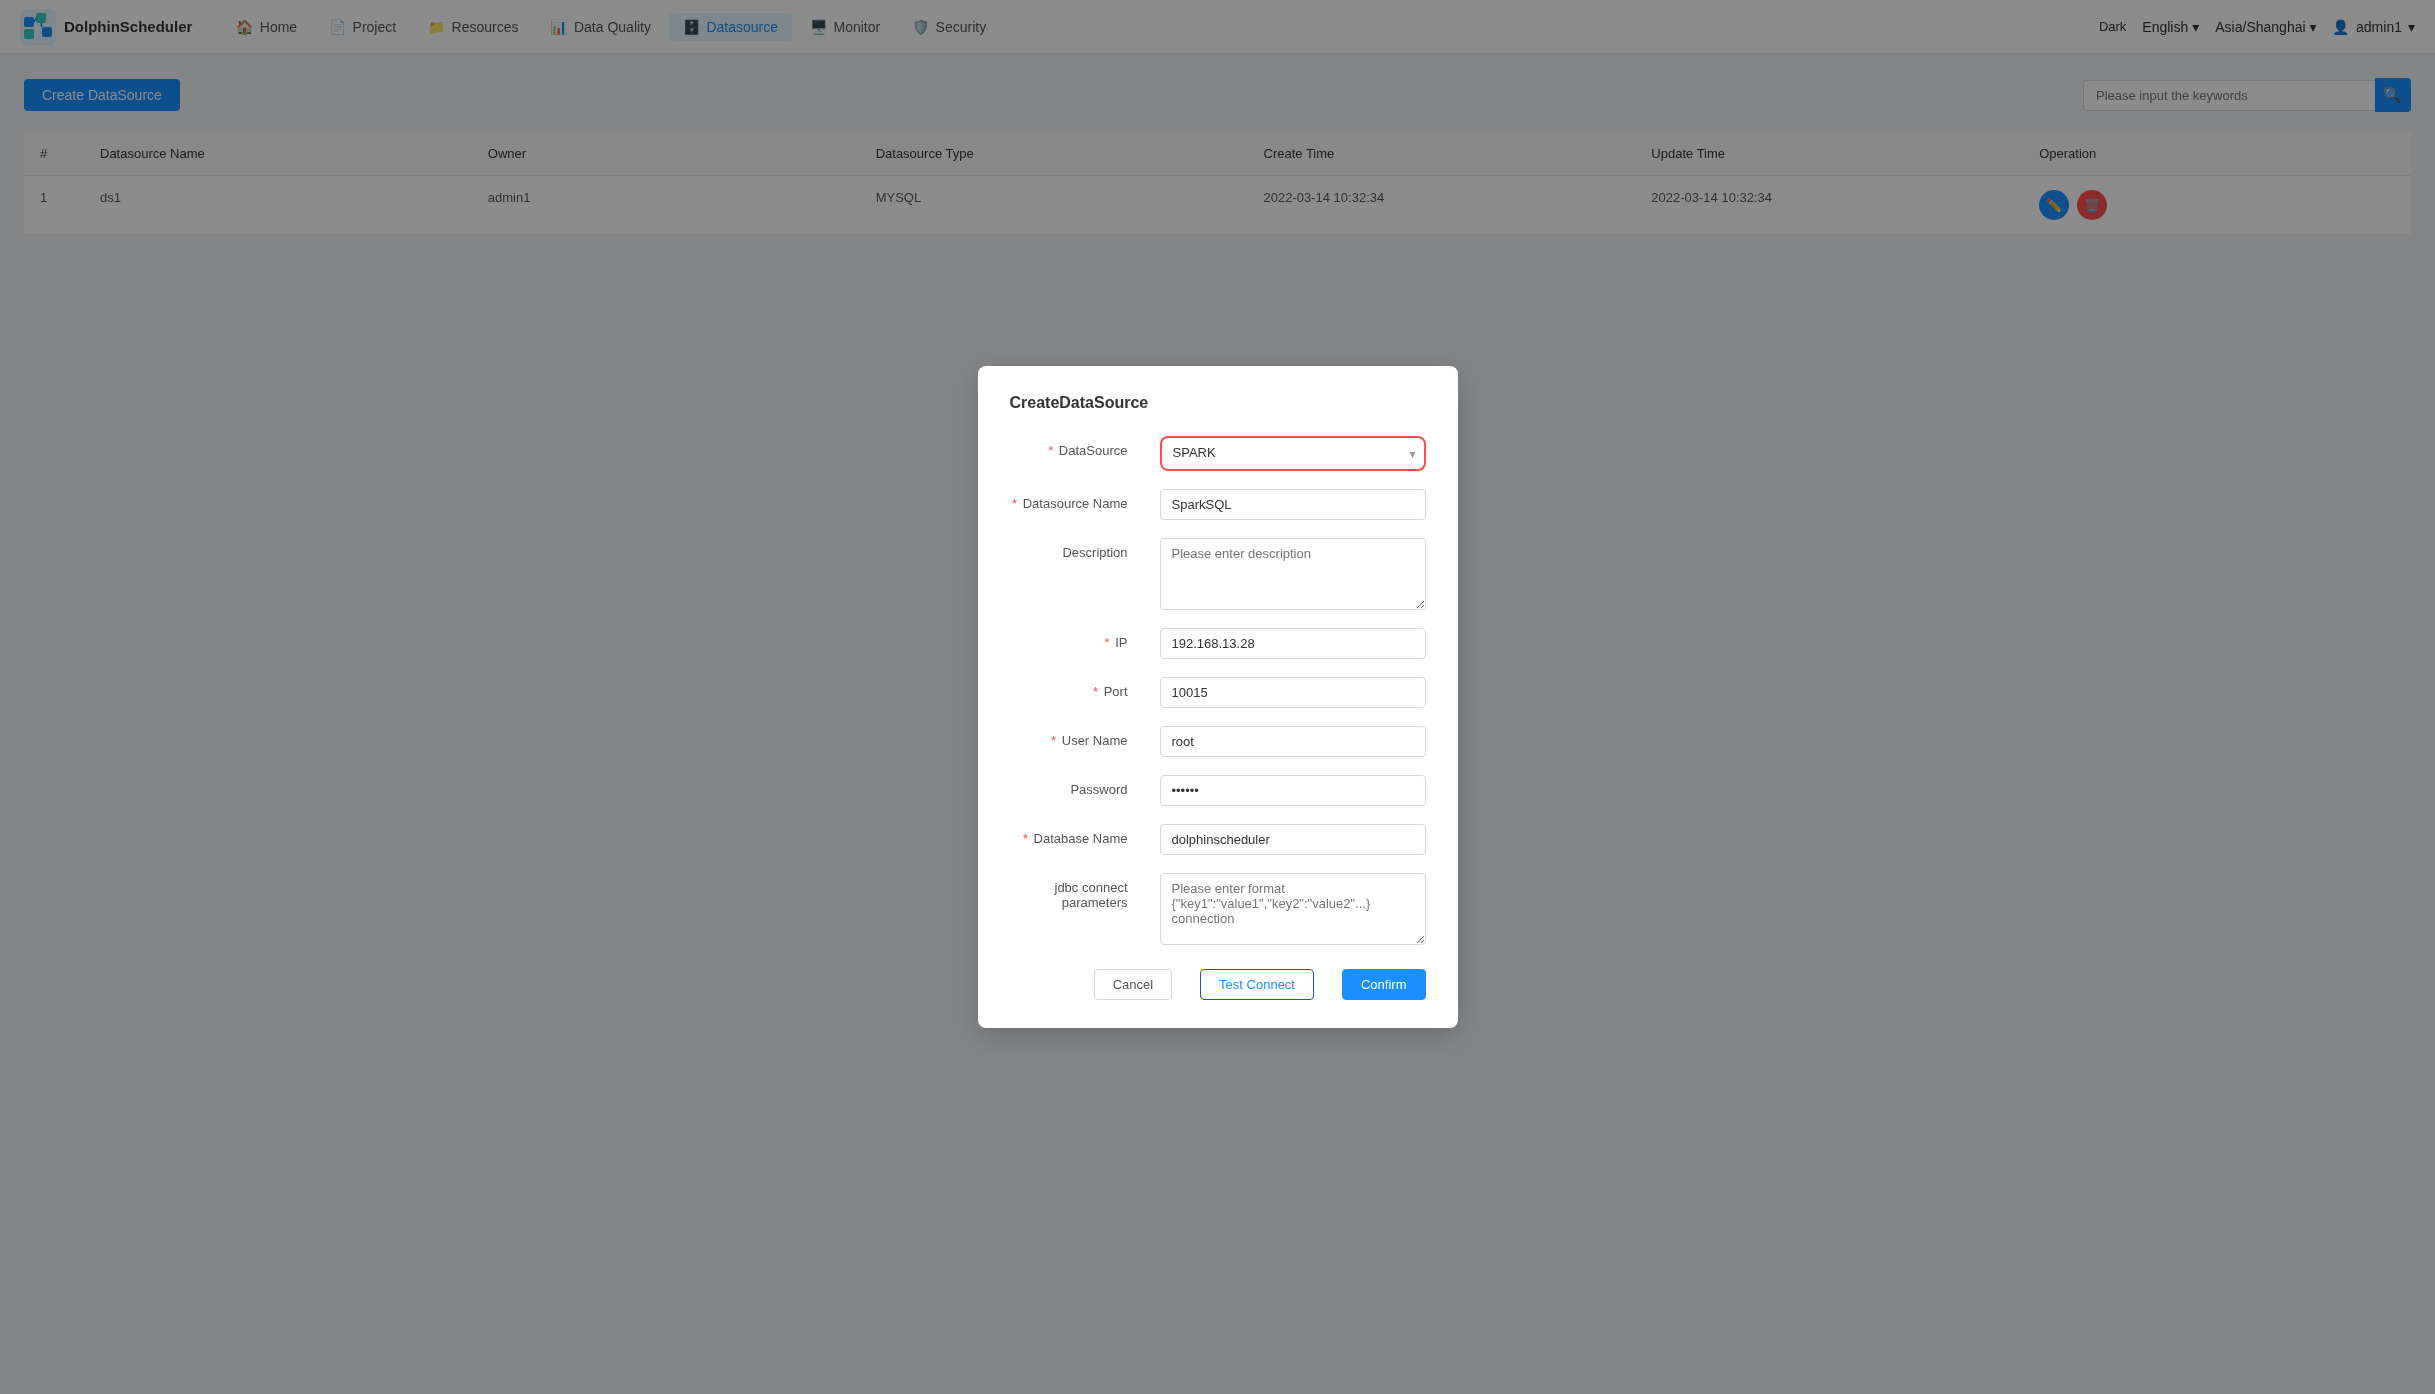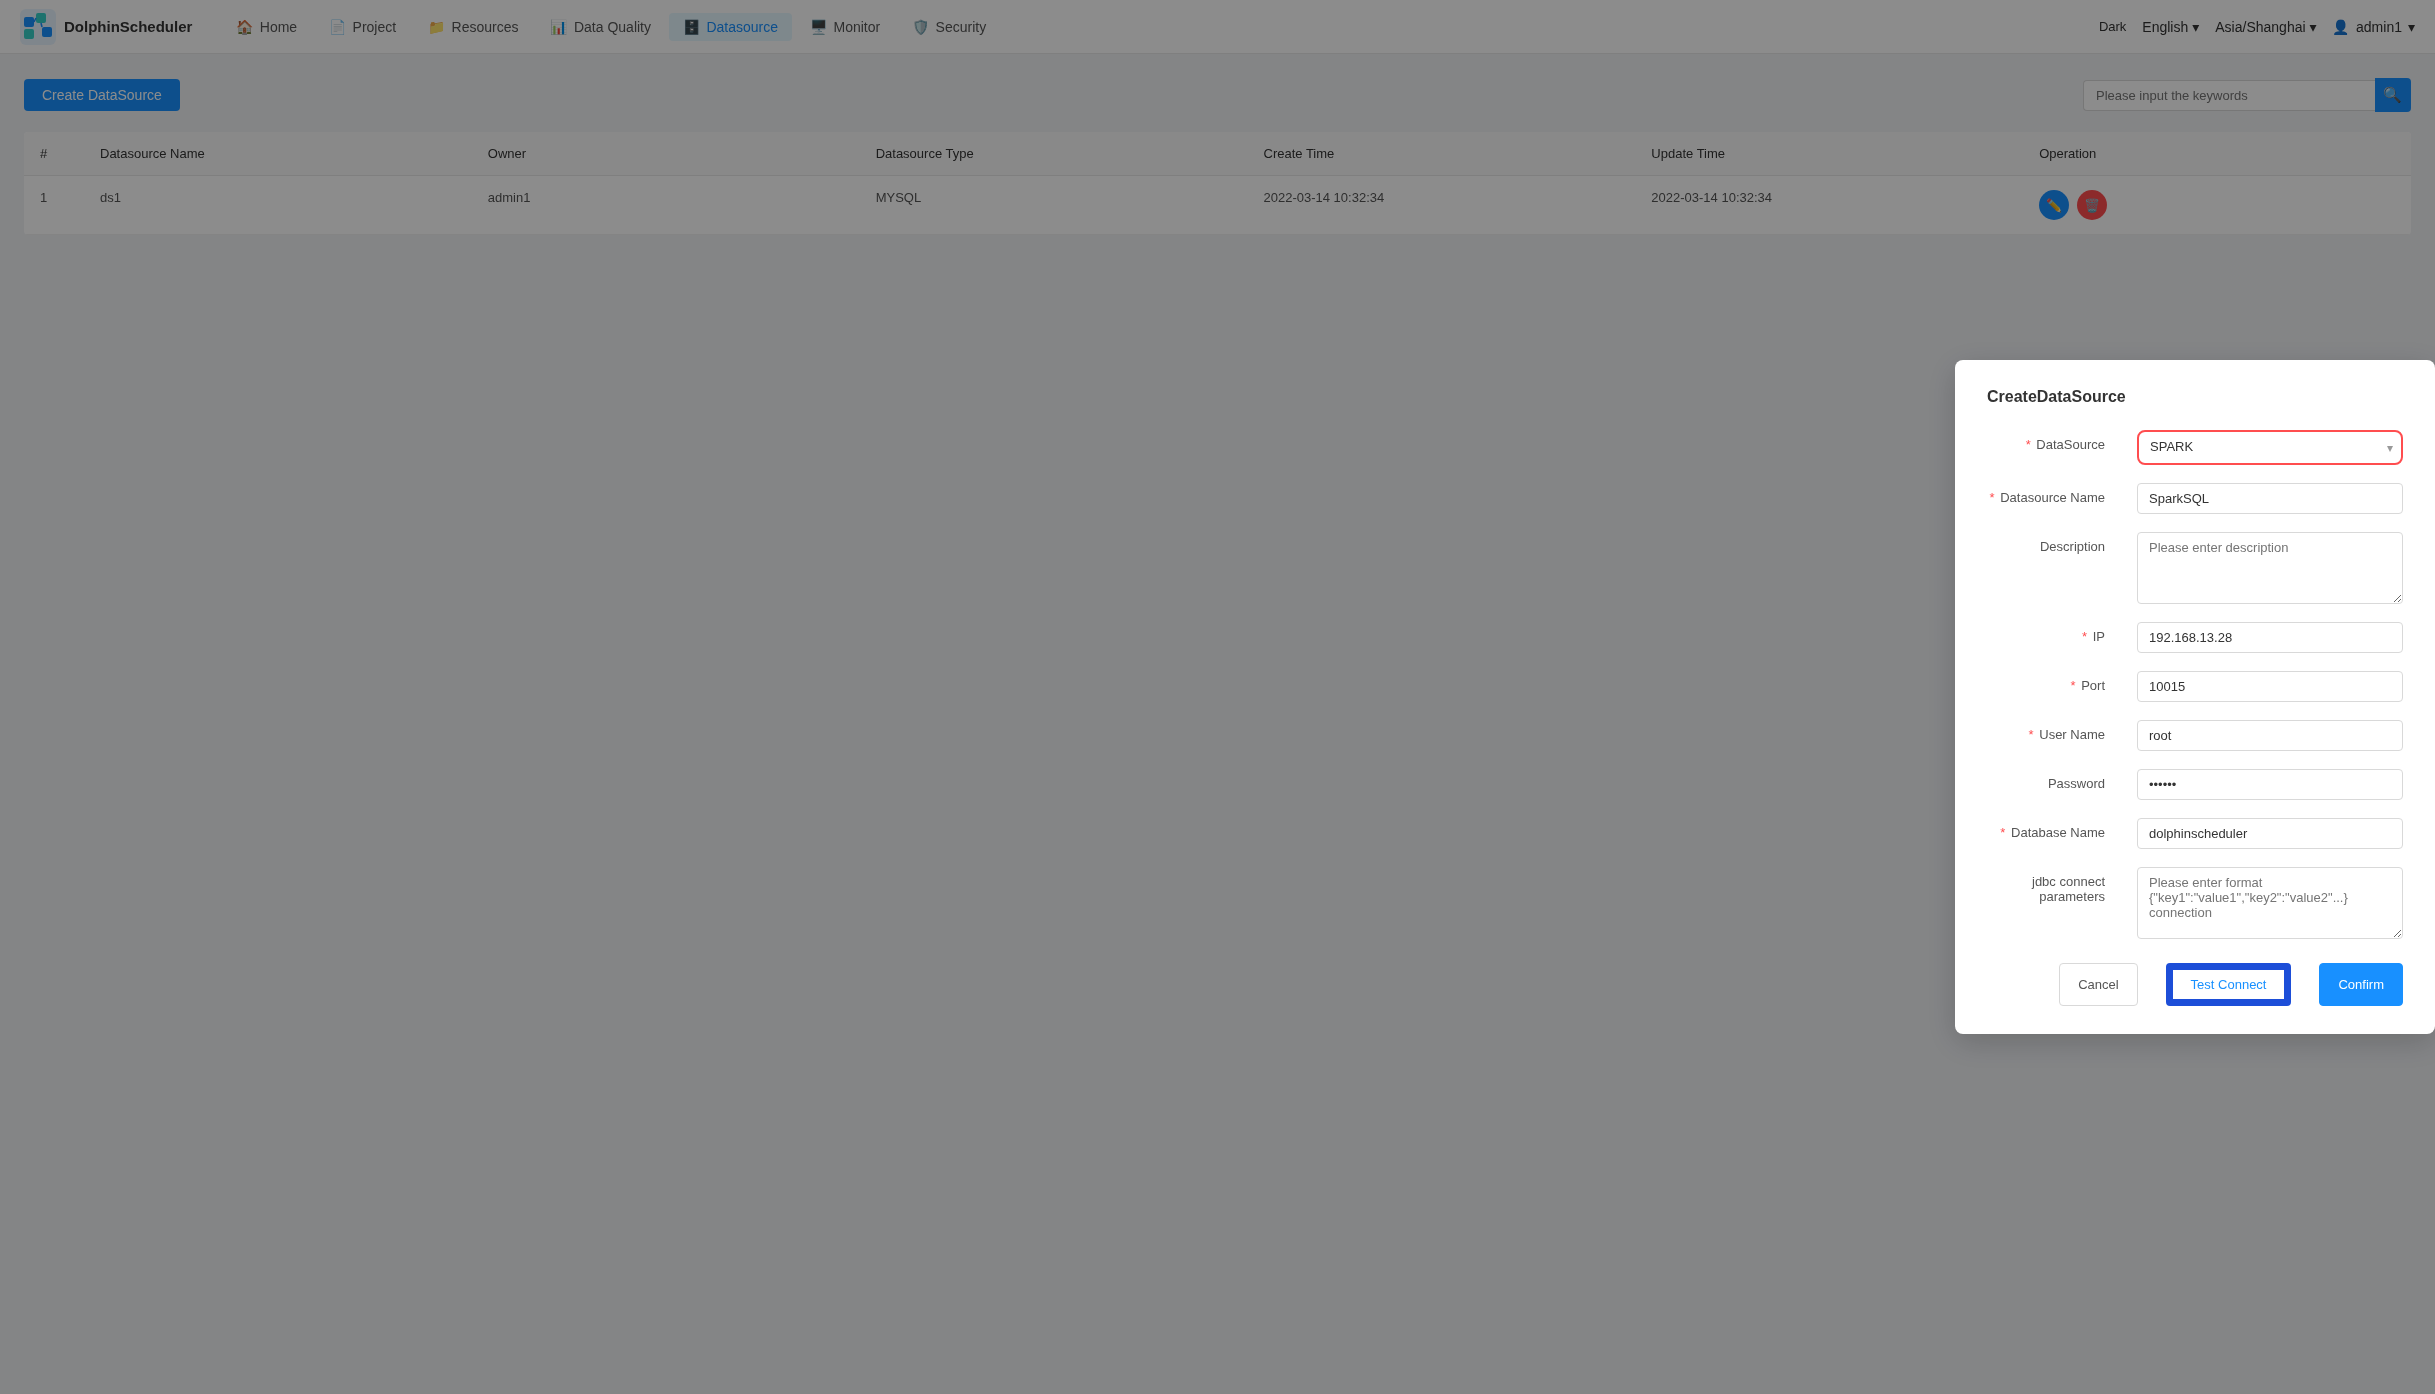--- a/index.html
+++ b/index.html
@@ -56,21 +56,21 @@
     .table-cell.header { font-weight: 500; color: #333; }
     .table-actions { display: flex; align-items: center; gap: 8px; }
     .action-btn { width: 30px; height: 30px; border-radius: 50%; border: none; cursor: pointer; display: flex; align-items: center; justify-content: center; font-size: 13px; }
     .action-btn.edit { background: #1890ff; color: #fff; }
     .action-btn.delete { background: #ff4d4f; color: #fff; }
 
     
     .overlay {
       position: fixed; top: 0; left: 0; right: 0; bottom: 0;
       background: rgba(0,0,0,0.45); z-index: 100;
-      display: flex; align-items: center; justify-content: flex-end;
+      display: flex; align-items: center; justify-content: center;
     }
 
     
     .modal {
       background: #fff; border-radius: 8px; width: 480px;
       padding: 28px 32px; position: relative; box-shadow: 0 8px 32px rgba(0,0,0,0.18);
     }
     .modal-title { font-size: 16px; font-weight: 600; color: #333; margin-bottom: 24px; }
     .form-row { display: flex; align-items: flex-start; margin-bottom: 18px; }
     .form-label {
@@ -97,21 +97,21 @@
       flex: 1; border: 1px solid #d9d9d9; border-radius: 4px;
       padding: 7px 11px; font-size: 13px; outline: none; color: #999;
       min-height: 72px; resize: vertical;
     }
     .modal-footer { display: flex; justify-content: flex-end; gap: 28px; margin-top: 24px; }
     .btn-cancel {
       background: #fff; border: 1px solid #d9d9d9; border-radius: 4px;
       padding: 7px 18px; font-size: 13px; color: #555; cursor: pointer;
     }
     .btn-test {
-      background: #fff; border: 7px solid #1d4ed8; border-radius: 4px;
+      background: #fff; border: 1px solid #1d4ed8; border-radius: 4px;
       padding: 7px 18px; font-size: 13px; color: #1890ff; cursor: pointer; font-weight: 500;
     }
     .btn-confirm {
       background: #1890ff; border: 1px solid #1890ff; border-radius: 4px;
       padding: 7px 18px; font-size: 13px; color: #fff; cursor: pointer; font-weight: 500;
     }
 
     textarea.form-control-textarea { font-family: inherit; }
   </style>
 </head>

